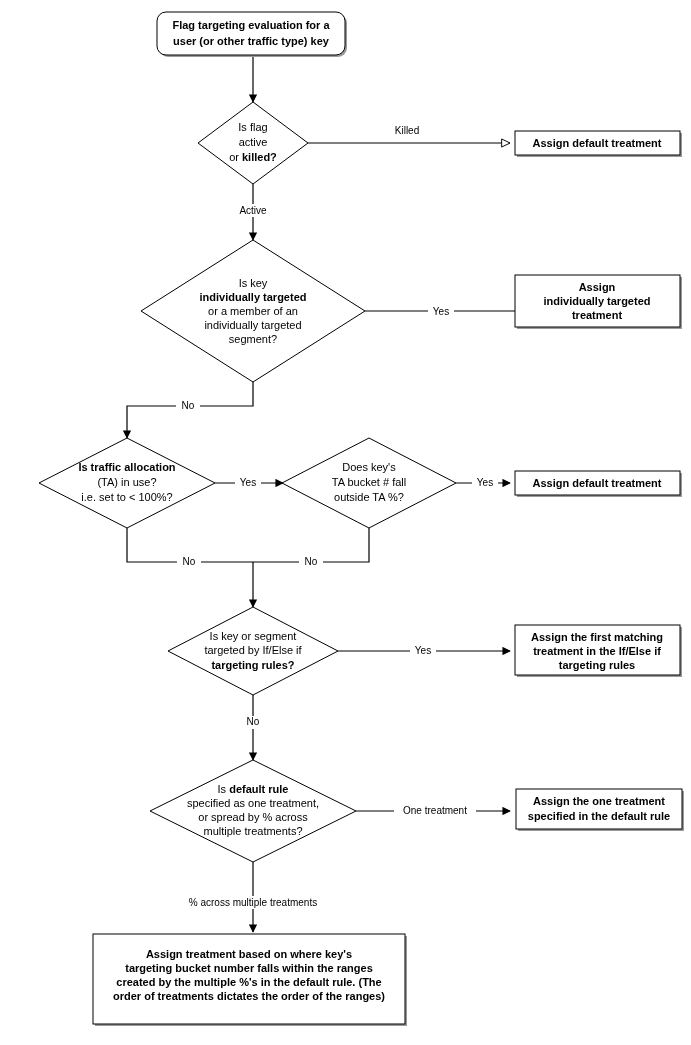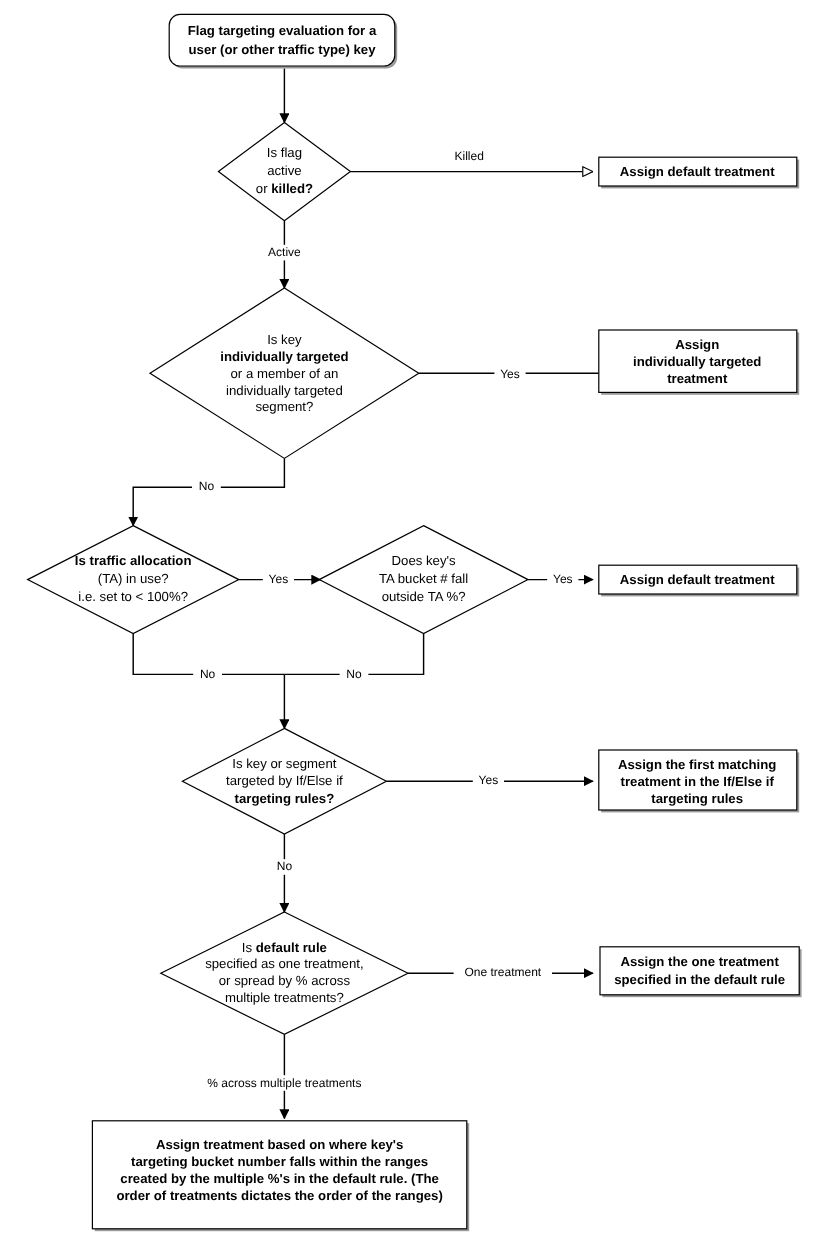--- a/index.html
+++ b/index.html
@@ -10,20 +10,21 @@
   body {
     width: 691px;
     height: 1045px;
     font-family: "Liberation Sans", sans-serif;
     overflow: hidden;
   }
   #flow-root {
     position: relative;
     width: 573px;
     height: 1045px;
+    margin-left: 16px;
   }
   svg#flow-svg {
     display: block;
     width: 691px;
     height: 1045px;
   }
   .shape-stroke { stroke: #000000; stroke-width: 1; fill: #ffffff; }
   .shadow { fill: #9a9a9a; stroke: none; }
   .conn { stroke: #000000; stroke-width: 1.2; fill: none; }
   .node-text {

